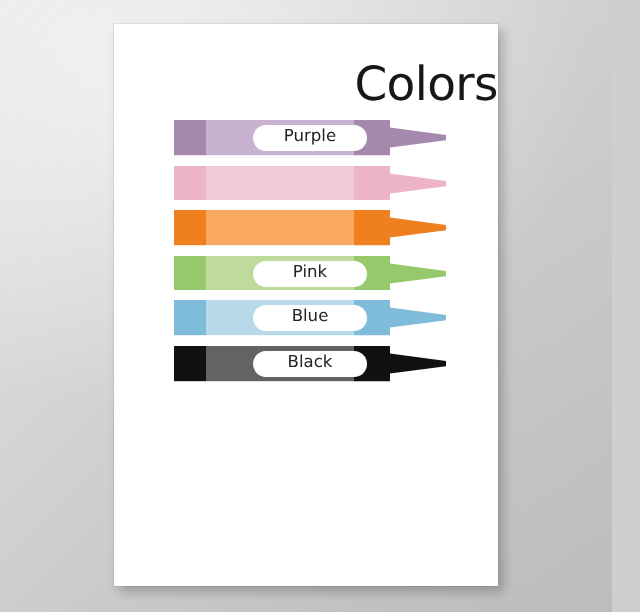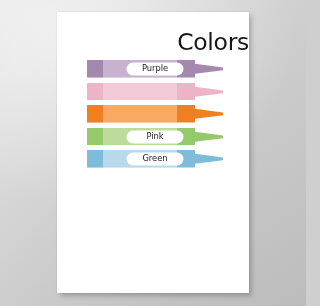--- a/index.html
+++ b/index.html
@@ -165,20 +165,30 @@
             <div class="crayon-label">Pink</div>
           </div>
           <div class="crayon-row">
             <div class="crayon">
               <svg viewBox="0 0 136 17.6" preserveAspectRatio="none">
                 <rect x="0" y="0" width="16" height="17.6" fill="#7fbcd9"></rect>
                 <rect x="16" y="0" width="74" height="17.6" fill="#b7d9e9"></rect>
                 <path d="M 90 0 L 108 0 L 108 3.7840000000000003 L 136 7.450000000000001 L 136 10.15 L 108 13.816 L 108 17.6 L 90 17.6 Z" fill="#7fbcd9"></path>
               </svg>
             </div>
-            <div class="crayon-label">Green</div>
+            <div class="crayon-label">Blue</div>
+          </div>
+          <div class="crayon-row">
+            <div class="crayon">
+              <svg viewBox="0 0 136 17.6" preserveAspectRatio="none">
+                <rect x="0" y="0" width="16" height="17.6" fill="#111111"></rect>
+                <rect x="16" y="0" width="74" height="17.6" fill="#636363"></rect>
+                <path d="M 90 0 L 108 0 L 108 3.7840000000000003 L 136 7.450000000000001 L 136 10.15 L 108 13.816 L 108 17.6 L 90 17.6 Z" fill="#111111"></path>
+              </svg>
+            </div>
+            <div class="crayon-label">Black</div>
           </div>
         </div>
 
     </div>
   </div>
 
 </div>
 
 </body></html>

